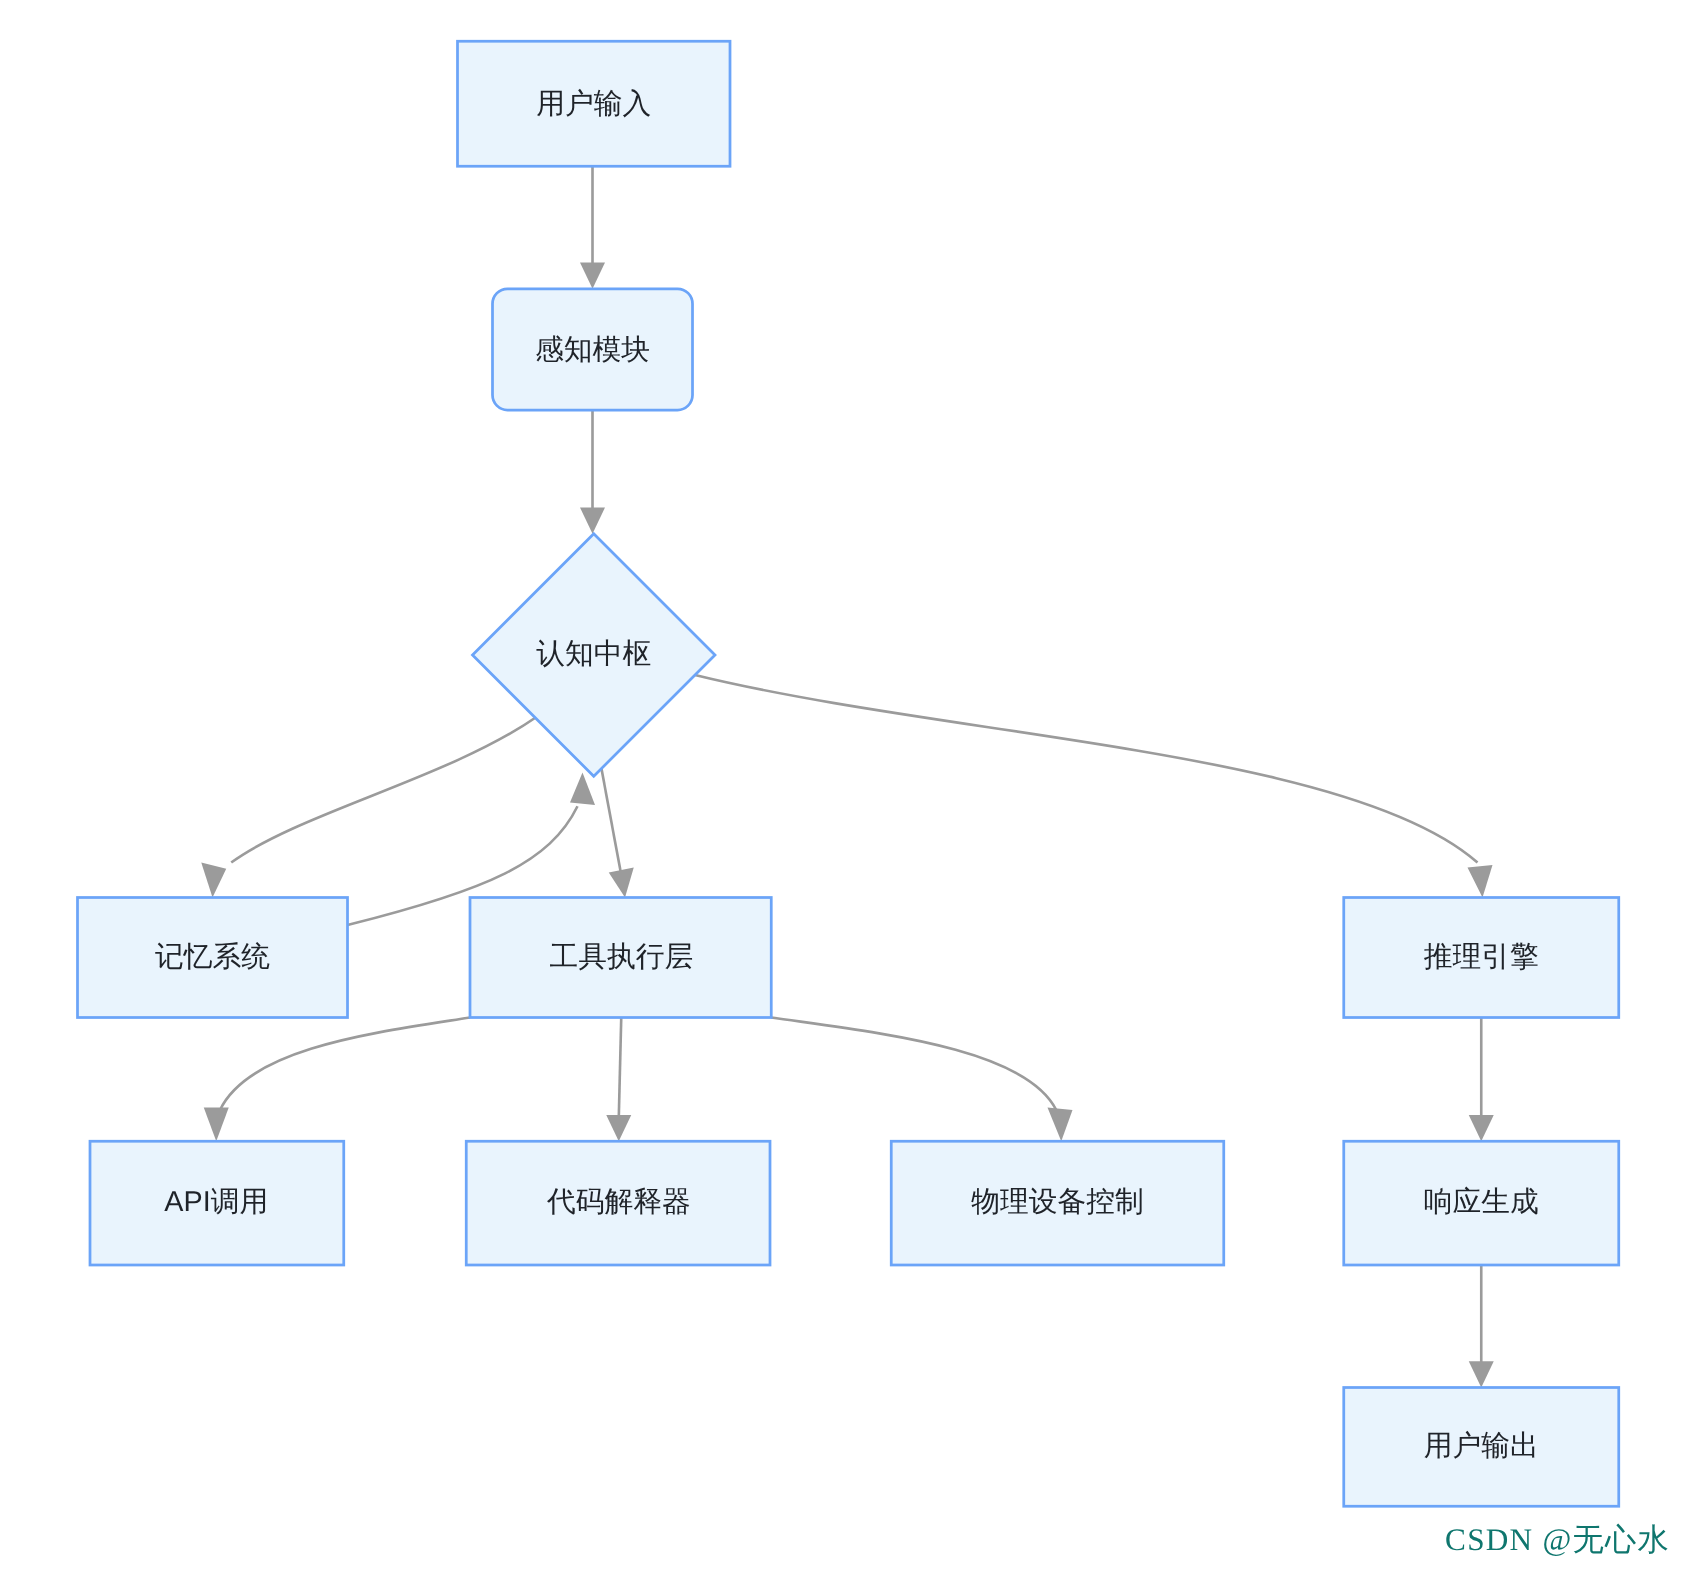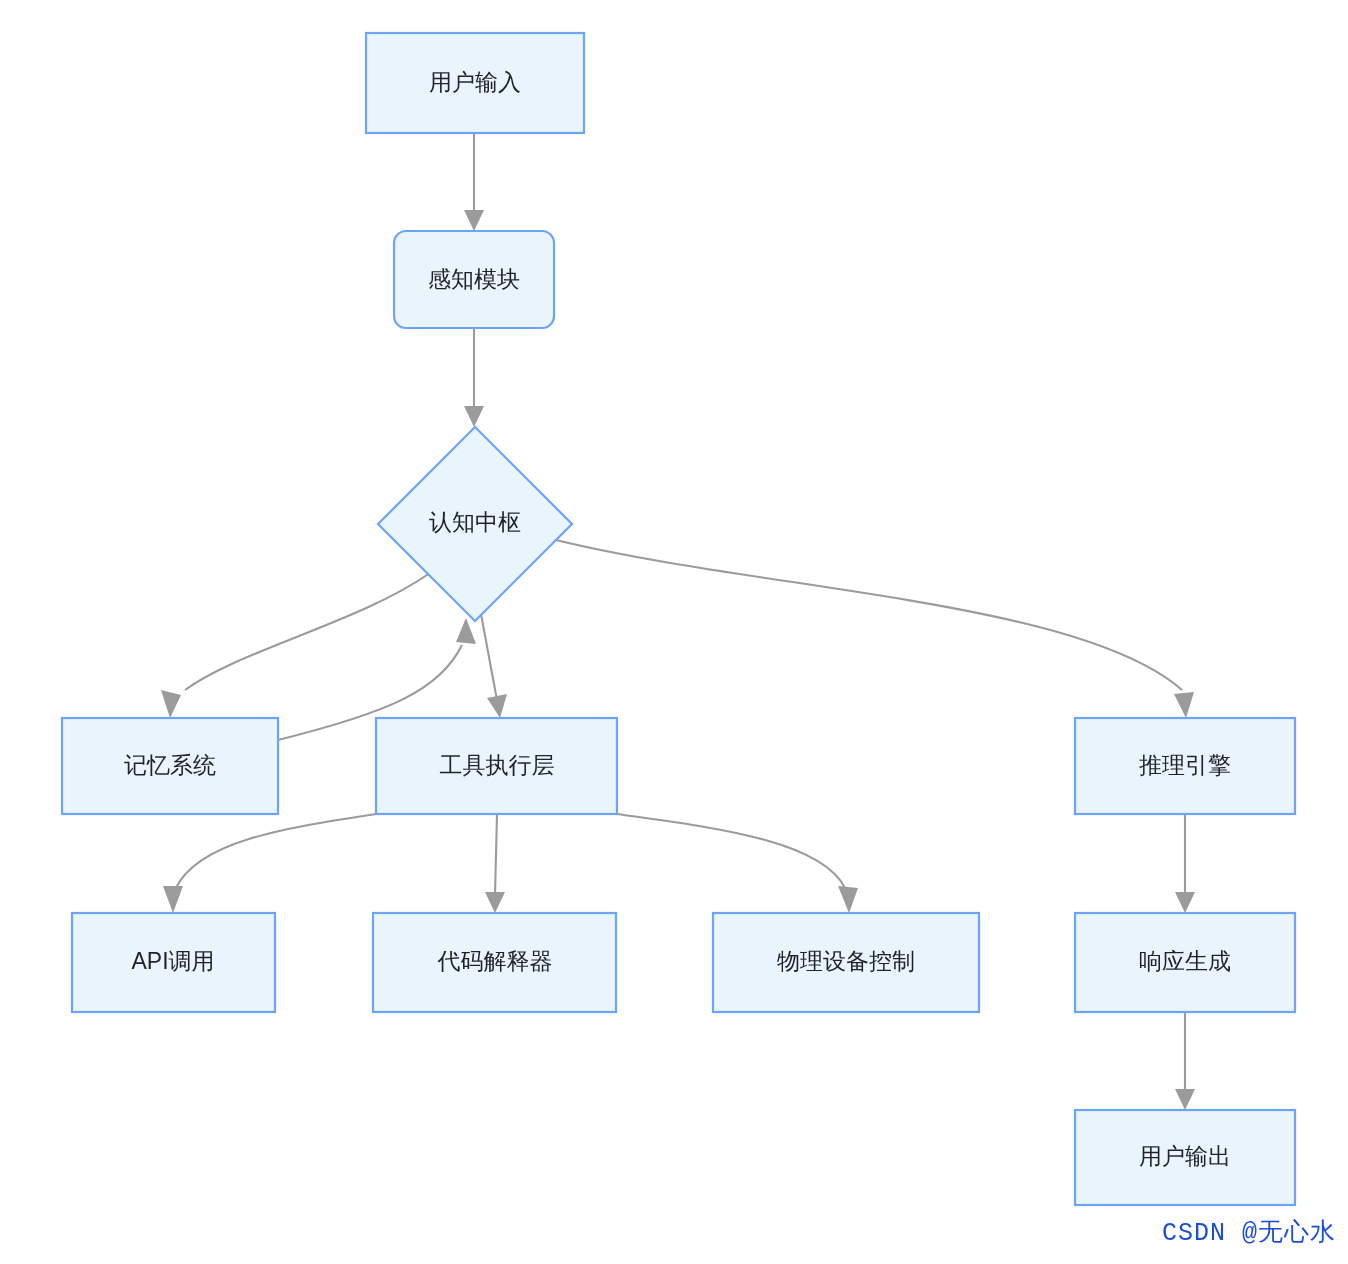--- a/index.html
+++ b/index.html
@@ -50,23 +50,23 @@
     stroke-linecap: butt;
   }
   .arrow-head {
     fill: #9b9b9b;
     stroke: none;
   }
   .watermark-text {
     position: absolute;
     right: 12px;
     bottom: 16px;
-    font-family: Liberation Mono, monospace;
+    font-family: Liberation Serif, serif;
     font-size: 25px;
-    color: #1d4ed8;
+    color: #0f766e;
     letter-spacing: 1px;
     user-select: none;
     white-space: pre;
   }
 </style>
 </head>
 <body>
 
 <div id="diagram-root">
 

